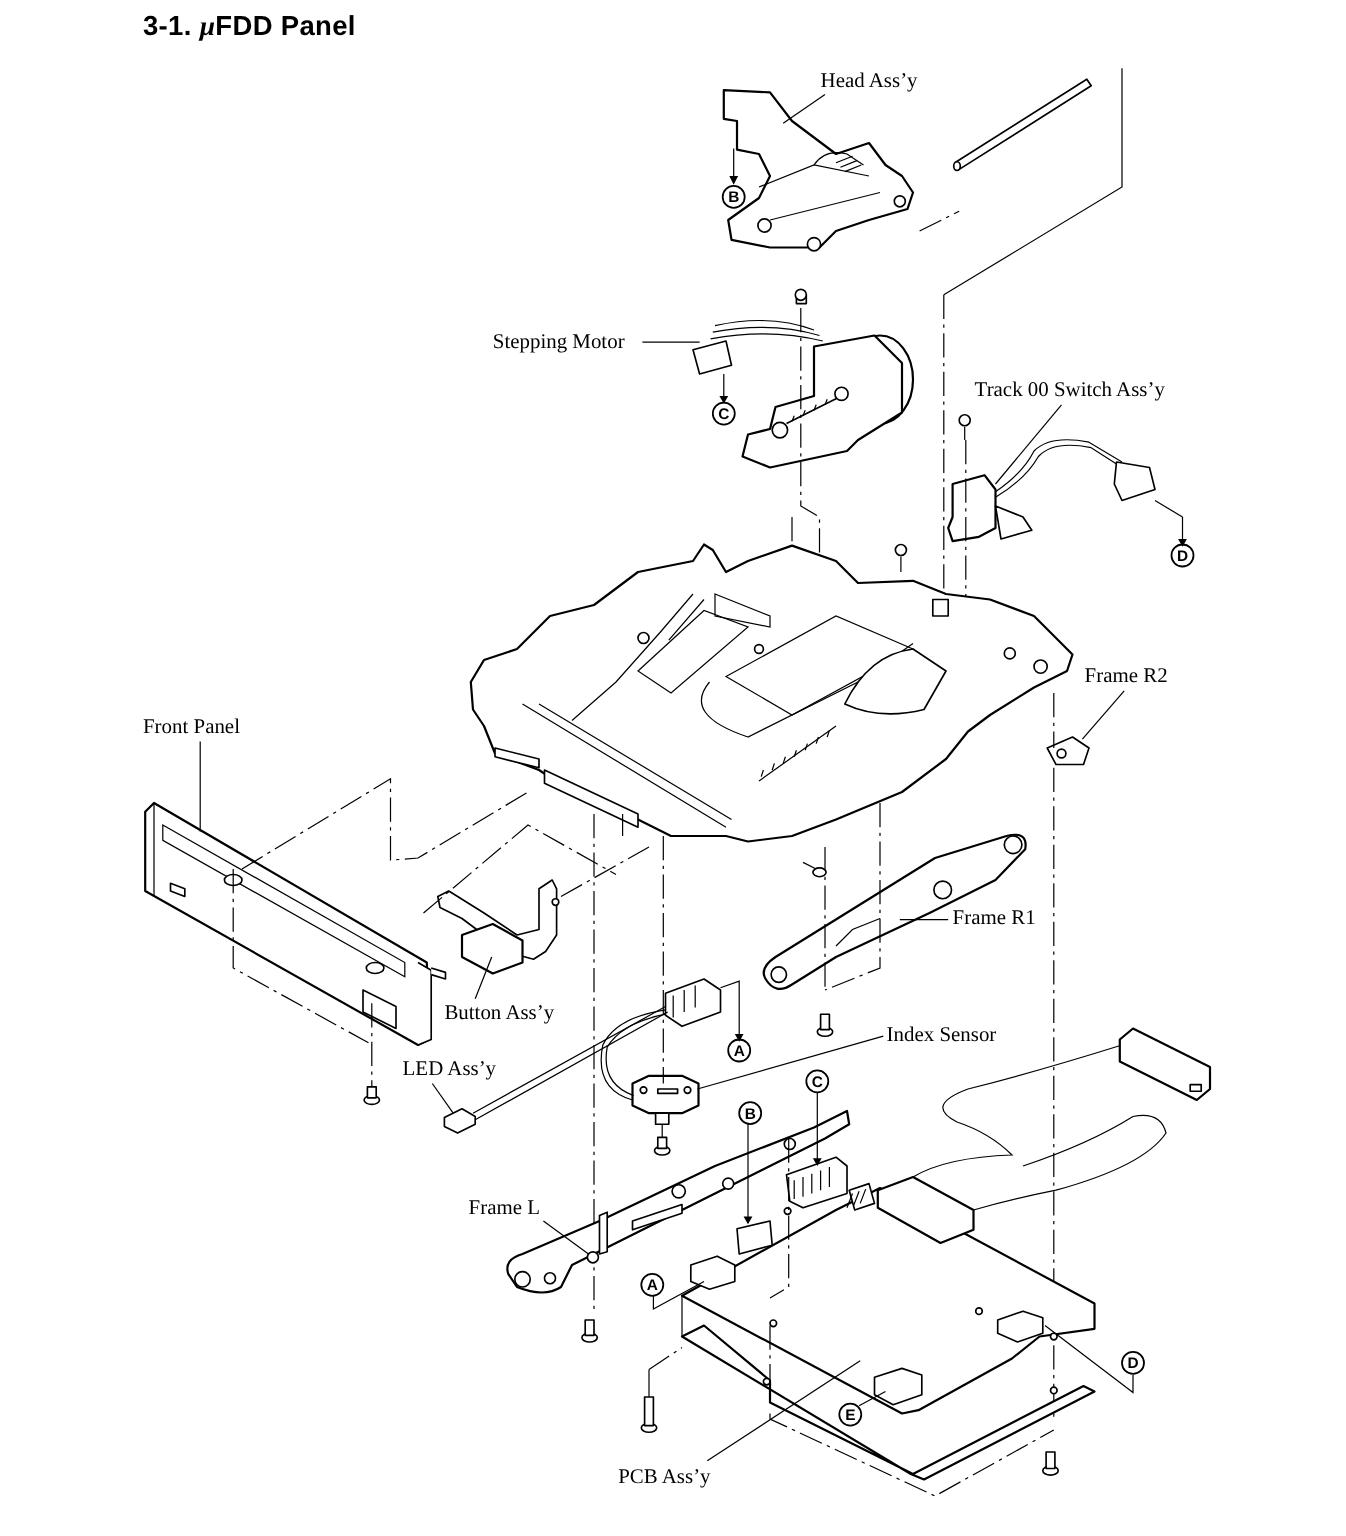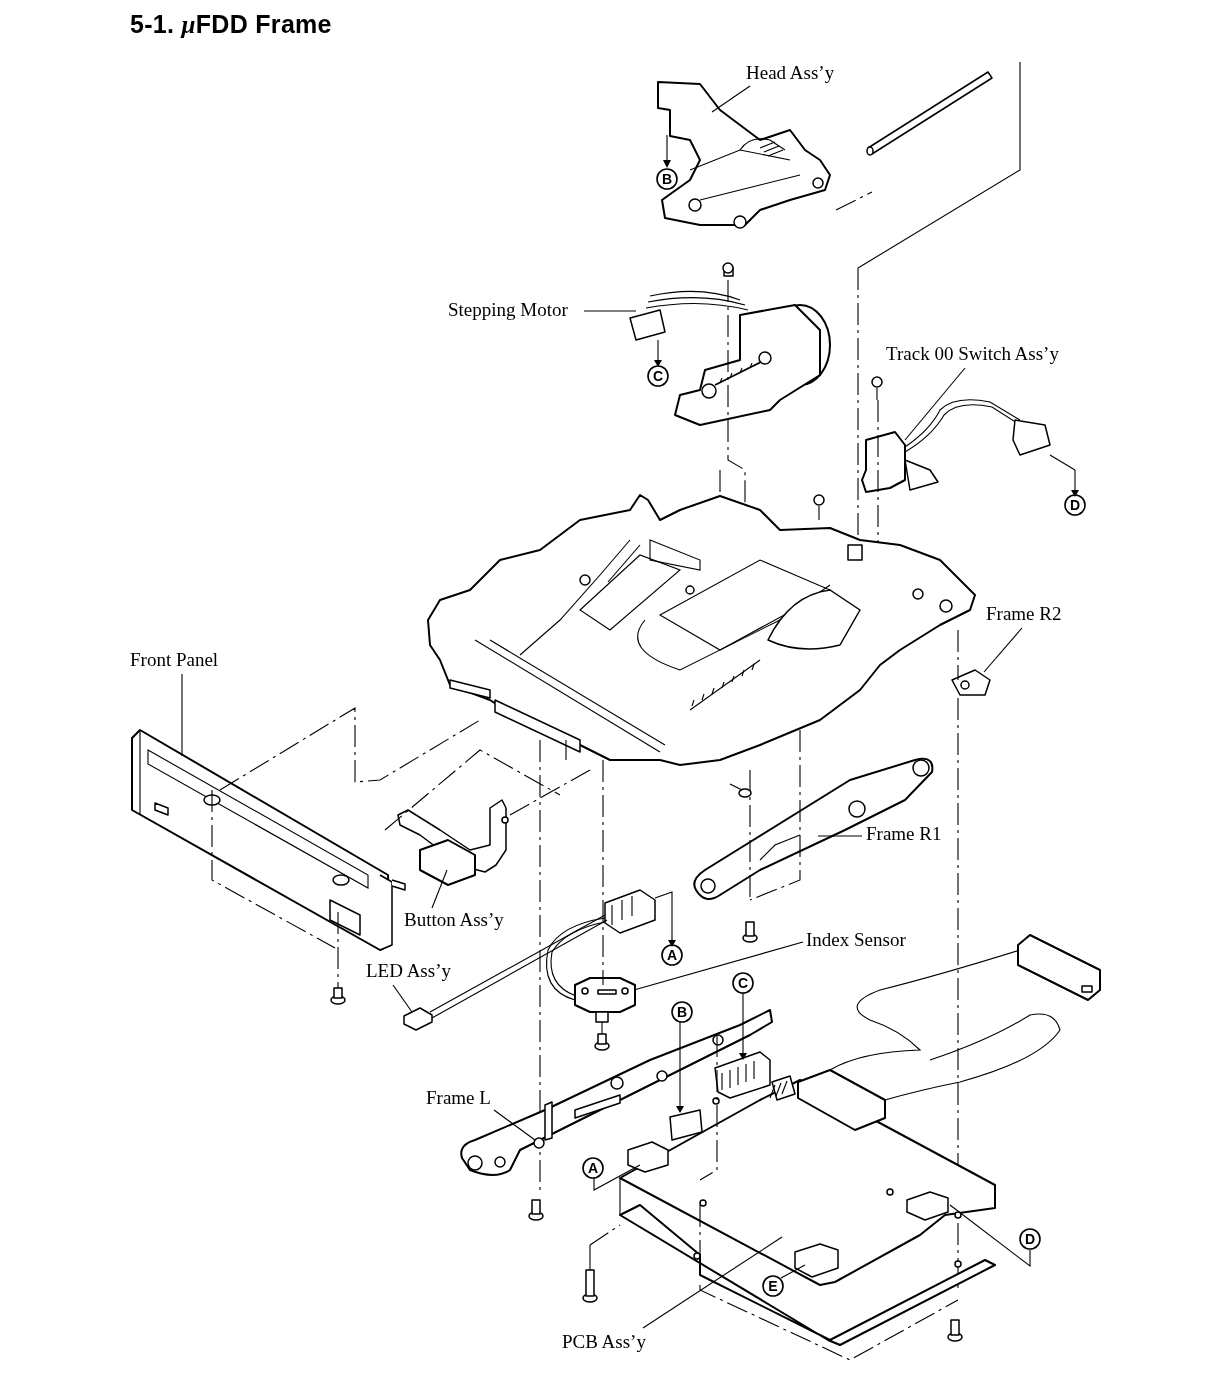--- a/index.html
+++ b/index.html
@@ -16,22 +16,22 @@
   .ln { stroke: #000; stroke-width: 1.6; fill: none; }
   .thin { stroke: #000; stroke-width: 1.1; fill: none; }
   .part { stroke: #000; stroke-width: 2; fill: #fff; stroke-linejoin: round; }
   .part2 { stroke: #000; stroke-width: 1.5; fill: #fff; stroke-linejoin: round; }
   .dash { stroke: #000; stroke-width: 1.1; fill: none; stroke-dasharray: 22 5 3 5; }
 </style>
 </head>
 <body>
 
 <div class="title">
-  <span>5-1.</span>
-  <span class="mu">μ</span><span>FDD Frame</span>
+  <span>3-1.</span>
+  <span class="mu">μ</span><span>FDD Panel</span>
 </div>
 
 <svg id="diagram" width="1224" height="1396" viewBox="0 0 1224 1396" xmlns="http://www.w3.org/2000/svg">
 
   <g>
     <path class="part" d="M658,82 L700,84 L720,110 L760,140 L790,130 L805,150 L820,160 L830,175 L825,190 L790,200 L760,210 L745,225 L700,225 L665,218 L662,200 L690,180 L700,160 L690,140 L670,136 L670,110 L658,108 Z"></path>
     <path class="thin" d="M690,170 L740,150 L790,160"></path>
     <path class="thin" d="M700,200 L760,185 L800,175"></path>
     <path class="thin" d="M740,150 Q750,135 770,140 L785,150"></path>
     <circle class="part2" cx="695" cy="205" r="6"></circle>

